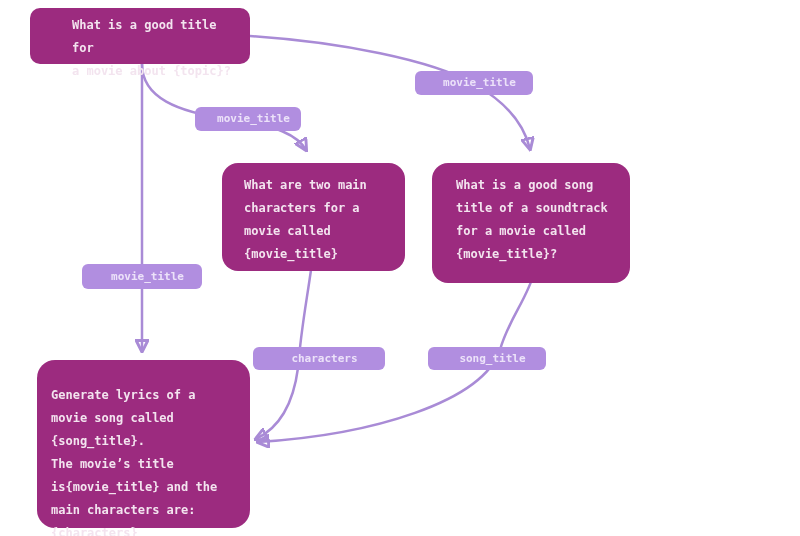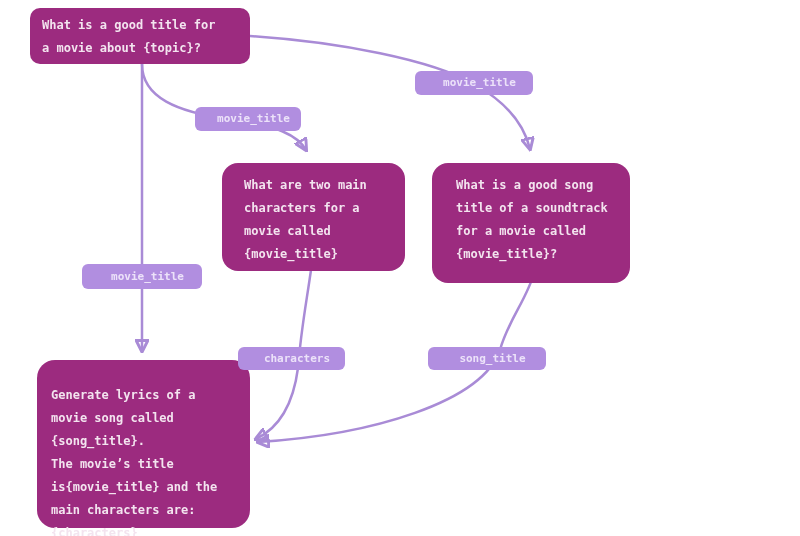--- a/index.html
+++ b/index.html
@@ -22,39 +22,39 @@
   .edges path{fill:none;stroke:var(--edge);stroke-width:2.5;}
   .node{
     position:absolute;z-index:2;
     background:var(--node);
     color:var(--node_text);
     font-size:12px;font-weight:bold;
     line-height:23px;
     box-sizing:border-box;
   }
   .node .txt{white-space:pre-line;display:block;}
-  .node-top{left:30px;top:8px;width:220px;height:56px;border-radius:10px;padding:6px 18px 0 12px;}
+  .node-top{left:30px;top:8px;width:220px;height:56px;border-radius:10px;padding:6px 18px 0 42px;}
   .node-mid{left:222px;top:163px;width:183px;height:108px;border-radius:16px;padding:11px 12px 4px 22px;}
   .node-right{left:432px;top:163px;width:198px;height:120px;border-radius:16px;padding:11px 12px 0 24px;}
   .node-bottom{left:37px;top:360px;width:213px;height:168px;border-radius:18px;padding:24px 8px 0 14px;}
   .badge{
     position:absolute;z-index:3;
     background:var(--badge);
     color:var(--badge_text);
     font-size:11px;font-weight:bold;
     border-radius:6px;
     height:24px;line-height:24px;
     text-align:center;
     box-sizing:border-box;
     padding-left:11px;
   }
   .badge-left{left:82px;top:264px;width:120px;height:25px;line-height:25px;}
   .badge-midtop{left:195px;top:107px;width:106px;}
   .badge-righttop{left:415px;top:71px;width:118px;}
-  .badge-characters{left:238px;top:347px;width:107px;height:23px;line-height:23px;}
+  .badge-characters{left:253px;top:347px;width:132px;height:23px;line-height:23px;}
   .badge-song{left:428px;top:347px;width:118px;height:23px;line-height:23px;}
 </style>
 </head>
 <body>
 
 <div class="canvas">
 
   <svg class="edges" width="800" height="536" viewBox="0 0 800 536">
     <defs>
       <marker id="arrow" markerUnits="userSpaceOnUse" markerWidth="14" markerHeight="14" viewBox="0 0 12 12" refX="10" refY="6" orient="auto">

